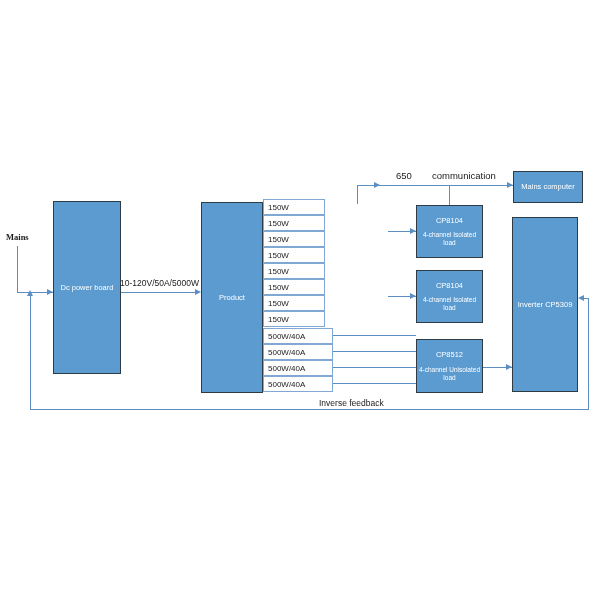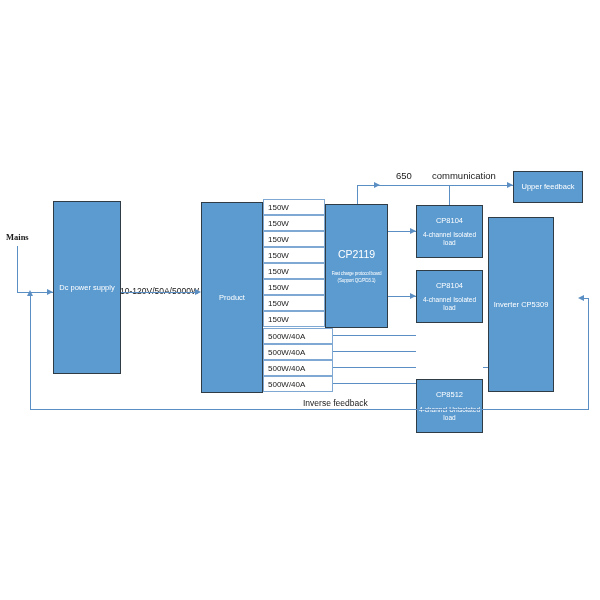--- a/index.html
+++ b/index.html
@@ -28,24 +28,24 @@
 <body>
 
 <div id="stage">
 
   <div class="lbl b" style="left:6px;top:232px;">Mains</div>
   <div class="ln vln" style="left:17px;top:246px;height:47px;"></div>
   <div class="ln hln" style="left:17px;top:292px;width:36px;"></div>
   <div class="arw r" style="left:47px;top:288.5px;"></div>
 
   <div class="blk" style="left:53px;top:201px;width:68px;height:173px;">
-    <span class="t2" style="margin-top:0;">Dc power supply</span>
+    <span class="t2" style="margin-top:0;">Dc power board</span>
   </div>
 
-  <div class="lbl" style="left:120px;top:286px;">10-120V/50A/5000W</div>
+  <div class="lbl" style="left:120px;top:278px;">10-120V/50A/5000W</div>
   <div class="ln hln" style="left:121px;top:292px;width:74px;"></div>
   <div class="arw r" style="left:195px;top:288.5px;"></div>
 
   <div class="blk" style="left:201px;top:202px;width:62px;height:191px;">
     <span class="t2" style="margin-top:0;">Product</span>
   </div>
 
   <div class="row" style="left:263px;top:199px;width:62px;height:16px;">
       <span>150W</span>
     </div>
@@ -82,68 +82,64 @@
     </div>
   <div class="row" style="left:263px;top:376px;width:70px;height:16px;">
       <span>500W/40A</span>
     </div>
 
   <div class="ln hln" style="left:333px;top:335px;width:83px;"></div>
   <div class="ln hln" style="left:333px;top:351px;width:83px;"></div>
   <div class="ln hln" style="left:333px;top:367px;width:83px;"></div>
   <div class="ln hln" style="left:333px;top:383px;width:83px;"></div>
 
-  <div class="blk" style="left:325px;top:204px;width:63px;height:124px;">
-    <span class="t1">CP2119</span>
-    <span class="tiny">Fast charge protocol board (Support QC/PD3.1)</span>
-  </div>
 
   <div class="lbl big" style="left:396px;top:170px;">650</div>
   <div class="lbl big" style="left:432px;top:170px;">communication</div>
 
   <div class="ln vln" style="left:357px;top:185px;height:19px;"></div>
   <div class="ln hln" style="left:357px;top:185px;width:156px;"></div>
   <div class="ln vln" style="left:449px;top:185px;height:20px;"></div>
   <div class="arw r" style="left:374px;top:181.5px;"></div>
   <div class="arw r" style="left:507px;top:181.5px;"></div>
 
   <div class="blk" style="left:513px;top:171px;width:70px;height:32px;">
-    <span class="t2" style="margin-top:0;">Upper feedback</span>
+    <span class="t2" style="margin-top:0;">Mains computer</span>
   </div>
 
   <div class="ln hln" style="left:388px;top:231px;width:28px;"></div>
   <div class="arw r" style="left:410px;top:227.5px;"></div>
 
   <div class="blk" style="left:416px;top:205px;width:67px;height:53px;">
     <span class="t2" style="margin-top:0;">CP8104</span>
     <span class="t2" style="font-size:6.5px;margin-top:6px;">4-channel Isolated load</span>
   </div>
 
   <div class="ln hln" style="left:388px;top:296px;width:28px;"></div>
   <div class="arw r" style="left:410px;top:292.5px;"></div>
 
   <div class="blk" style="left:416px;top:270px;width:67px;height:53px;">
     <span class="t2" style="margin-top:0;">CP8104</span>
     <span class="t2" style="font-size:6.5px;margin-top:6px;">4-channel Isolated load</span>
   </div>
 
-  <div class="blk" style="left:416px;top:339px;width:67px;height:54px;margin-top:40px;">
+  <div class="blk" style="left:416px;top:339px;width:67px;height:54px;">
     <span class="t2" style="margin-top:0;">CP8512</span>
     <span class="t2" style="font-size:6.5px;margin-top:6px;">4-channel Unisolated load</span>
   </div>
 
   <div class="ln hln" style="left:483px;top:367px;width:29px;"></div>
   <div class="arw r" style="left:506px;top:363.5px;"></div>
 
-  <div class="blk" style="left:488px;top:217px;width:66px;height:175px;">
+  <div class="blk" style="left:512px;top:217px;width:66px;height:175px;">
     <span class="t2" style="margin-top:0;">Inverter CP5309</span>
   </div>
 
   <div class="ln vln" style="left:588px;top:298px;height:112px;"></div>
   <div class="ln hln" style="left:584px;top:298px;width:5px;"></div>
   <div class="arw l" style="left:578px;top:294.5px;"></div>
 
-  <div class="lbl" style="left:303px;top:398px;">Inverse feedback</div>
+  <div class="lbl" style="left:319px;top:398px;">Inverse feedback</div>
   <div class="ln hln" style="left:30px;top:409px;width:559px;"></div>
   <div class="ln vln" style="left:30px;top:296px;height:114px;"></div>
   <div class="arw u" style="left:26.5px;top:290px;"></div>
 
 </div>
 
 </body></html>

